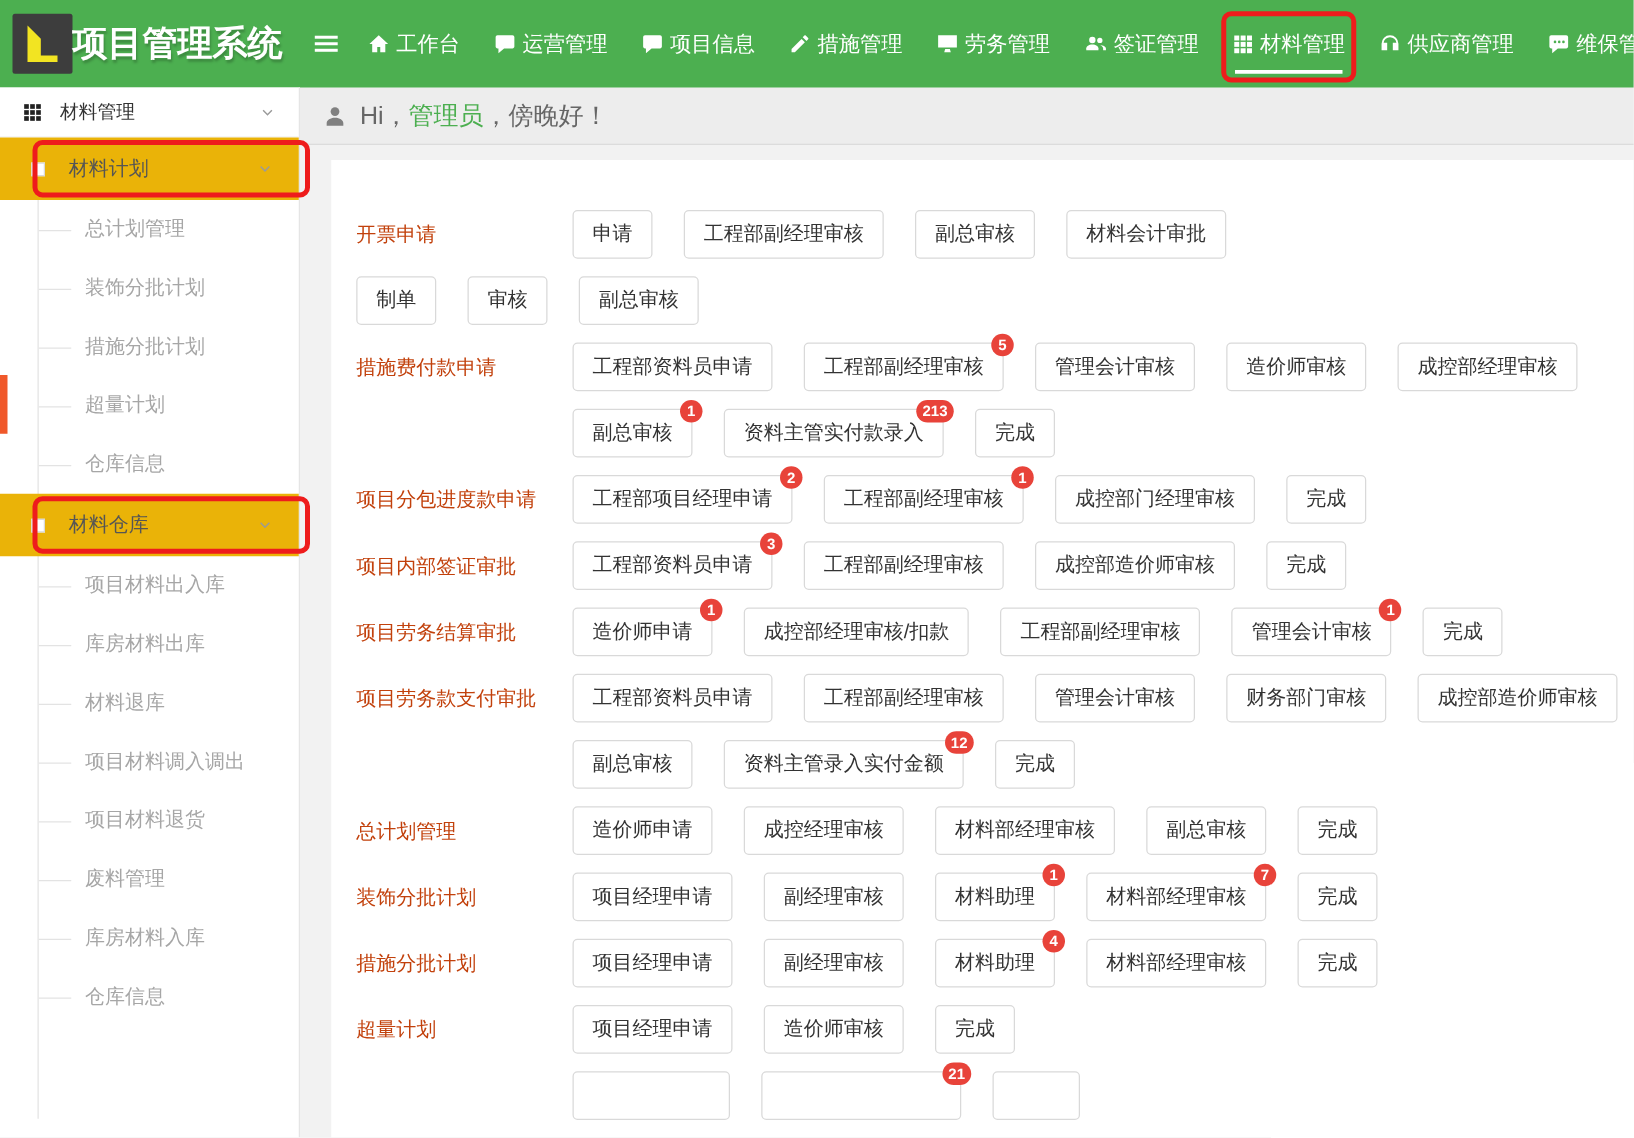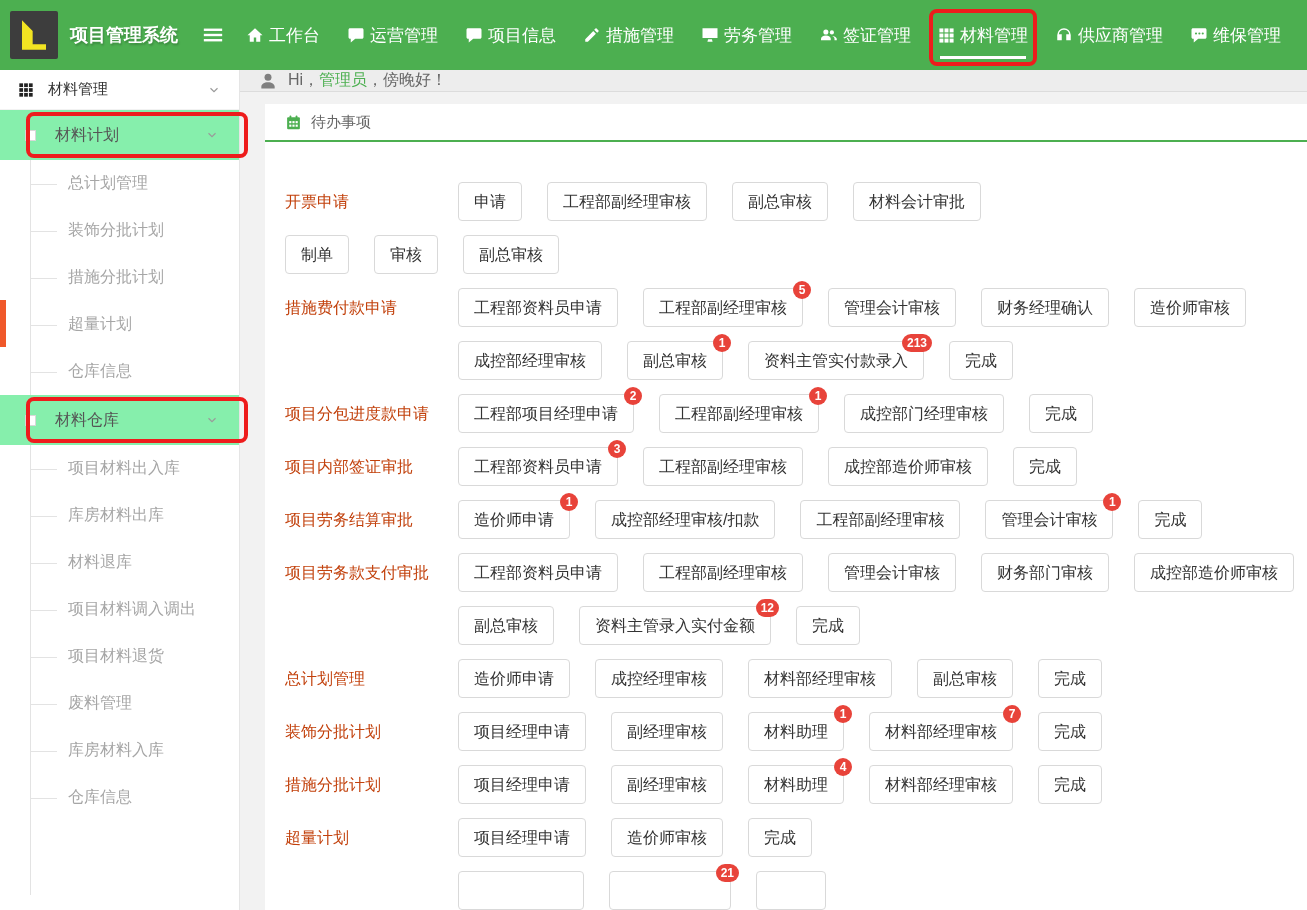--- a/index.html
+++ b/index.html
@@ -3,21 +3,21 @@
 <meta charset="utf-8">
 <style>
   * { margin:0; padding:0; box-sizing:border-box; }
   html,body { width:1307px; height:910px; overflow:hidden; background:#f2f2f2;
               font-family:"Liberation Sans","DejaVu Sans",sans-serif; }
 
   
   .topbar { height:70px; background:#4caf50; display:flex; align-items:center; position:relative; }
   .logo-box { width:48px; height:48px; margin-left:10px; background:#3d3d3d; border-radius:2px;
               display:flex; align-items:center; justify-content:center; flex:0 0 auto; }
-  .app-title { color:#fff; font-size:18px; font-weight:bold; margin-left:12px;
+  .app-title { color:#fff; font-size:28px; font-weight:bold; margin-left:0;
                text-shadow:1px 2px 2px rgba(0,0,0,.22); white-space:nowrap; }
   .hamburger { margin-left:24px; color:#fff; display:flex; align-items:center; cursor:pointer; }
   .top-nav { display:flex; align-items:flex-end; margin-left:22px; gap:27px; }
   .nav-item { position:relative; display:flex; align-items:center; gap:5px; color:#fff;
               font-size:17px; white-space:nowrap; cursor:pointer; }
   .nav-item .icn { display:flex; align-items:center; }
   .nav-item.active::after { content:""; position:absolute; left:2px; right:2px; bottom:-12px;
                             height:3px; background:#fff; }
   .ring { position:absolute; border:4px solid #ee1c1c; border-radius:8px; pointer-events:none; z-index:60; }
   .nav-item .ring { top:-15px; bottom:-19px; left:-9px; right:-9px; }
@@ -28,33 +28,33 @@
   
   .sidebar { width:240px; background:#fff; border-right:1px solid #e5e5e5; position:relative; flex:0 0 auto; }
   .sidebar-header { height:40px; display:flex; align-items:center; padding:0 18px;
                     font-size:15px; color:#333; border-bottom:1px solid #f2f2f2; cursor:pointer; }
   .sidebar-header .lbl { margin-left:14px; }
   .sidebar-header .chev, .group-row .chev { margin-left:auto; color:#9a9a9a; display:flex; }
   .sidebar-tree { position:relative; }
   .tree-vline { position:absolute; left:30px; top:25px; height:760px; width:0;
                 border-left:1px solid #e3e3e3; }
   .group-row { position:relative; height:50px; display:flex; align-items:center;
-               padding:0 20px 0 55px; font-size:16px; color:#555; cursor:pointer; background:#86efac; }
+               padding:0 20px 0 55px; font-size:16px; color:#555; cursor:pointer; background:#eab308; }
   .group-row::before { content:""; position:absolute; left:25px; top:50%; margin-top:-5px;
                        width:9px; height:9px; background:#fff; border:1px solid #d8d8d8; }
   .group-row .ring { top:2px; bottom:2px; left:26px; right:-9px; }
   .leaf-row { position:relative; height:47px; display:flex; align-items:center;
               padding-left:68px; font-size:16px; color:#a6a6a6; cursor:pointer; }
   .leaf-row::before { content:""; position:absolute; left:31px; top:50%; width:26px;
                       border-top:1px solid #e3e3e3; }
 
   
   .main { flex:1; display:flex; flex-direction:column; background:#f2f2f2; min-width:0; }
   .greetbar { height:58px; background:#ededed; border-bottom:1px solid #dcdcdc;
-              display:flex; align-items:center; padding-left:18px; font-size:16px; color:#666; }
+              display:flex; align-items:center; padding-left:18px; font-size:20px; color:#666; }
   .greetbar .person { color:#808080; display:flex; margin-right:10px; }
   .greet-user { color:#4caf50; }
 
   .panel { margin:12px 0 0 25px; background:#fff; flex:1; }
   .panel-header { height:38px; display:flex; align-items:center; gap:9px; padding-left:20px;
                   font-size:15px; color:#666; border-bottom:2px solid #4caf50; }
   .panel-header .cal { display:flex; color:#4caf50; }
   .panel-body { padding:40px 6px 0 20px; }
 
   .todo-row { display:flex; margin-bottom:14px; }
@@ -247,36 +247,20 @@
           <circle cx="12" cy="7.5" r="4.2"></circle>
             <path d="M12 13.5c-4.6 0-8 2.4-8 5.2V21h16v-2.3c0-2.8-3.4-5.2-8-5.2z"></path>
         </svg>
       </span>
       <span>Hi，</span>
       <span class="greet-user">管理员</span>
       <span>，傍晚好！</span>
     </div>
 
     <section class="panel">
-      <div class="panel-header">
-        <span class="cal">
-          <svg width="17" height="17" viewBox="0 0 24 24" fill="currentColor">
-            <rect x="3" y="4.5" width="18" height="17" rx="1.5"></rect>
-            <rect x="6.5" y="2" width="2.4" height="5" rx="1"></rect>
-              <rect x="15.1" y="2" width="2.4" height="5" rx="1"></rect>
-            <rect x="6" y="10" width="3" height="3" fill="#fff"></rect>
-              <rect x="10.5" y="10" width="3" height="3" fill="#fff"></rect>
-              <rect x="15" y="10" width="3" height="3" fill="#fff"></rect>
-            <rect x="6" y="15" width="3" height="3" fill="#fff"></rect>
-              <rect x="10.5" y="15" width="3" height="3" fill="#fff"></rect>
-              <rect x="15" y="15" width="3" height="3" fill="#fff"></rect>
-          </svg>
-        </span>
-        <span>待办事项</span>
-      </div>
       <div class="panel-body">
           <div class="todo-row">
             <div class="row-label">开票申请</div>
             <div class="row-buttons">
               <button class="btn"><span>申请</span></button>
               <button class="btn"><span>工程部副经理审核</span></button>
               <button class="btn"><span>副总审核</span></button>
               <button class="btn"><span>材料会计审批</span></button>
             </div>
           </div>
@@ -286,21 +270,20 @@
               <button class="btn"><span>审核</span></button>
               <button class="btn"><span>副总审核</span></button>
             </div>
           </div>
           <div class="todo-row">
             <div class="row-label">措施费付款申请</div>
             <div class="row-buttons">
               <button class="btn"><span>工程部资料员申请</span></button>
               <button class="btn"><span>工程部副经理审核</span><span class="badge">5</span></button>
               <button class="btn"><span>管理会计审核</span></button>
-              <button class="btn"><span>财务经理确认</span></button>
               <button class="btn"><span>造价师审核</span></button>
               <button class="btn"><span>成控部经理审核</span></button>
               <button class="btn"><span>副总审核</span><span class="badge">1</span></button>
               <button class="btn"><span>资料主管实付款录入</span><span class="badge">213</span></button>
               <button class="btn"><span>完成</span></button>
             </div>
           </div>
           <div class="todo-row">
             <div class="row-label">项目分包进度款申请</div>
             <div class="row-buttons">
@@ -377,21 +360,21 @@
             <div class="row-buttons">
               <button class="btn"><span>项目经理申请</span></button>
               <button class="btn"><span>造价师审核</span></button>
               <button class="btn"><span>完成</span></button>
             </div>
           </div>
           <div class="todo-row">
             <div class="row-label"></div>
             <div class="row-buttons">
               <button class="btn" style="width: 126px;"><span></span></button>
-              <button class="btn" style="width: 122px;"><span></span><span class="badge">21</span></button>
+              <button class="btn" style="width: 160px;"><span></span><span class="badge">21</span></button>
               <button class="btn" style="width: 70px;"><span></span></button>
             </div>
           </div>
         </div>
     </section>
   </div>
 </div>
 
 <div class="left-orange-bar"></div>
 

